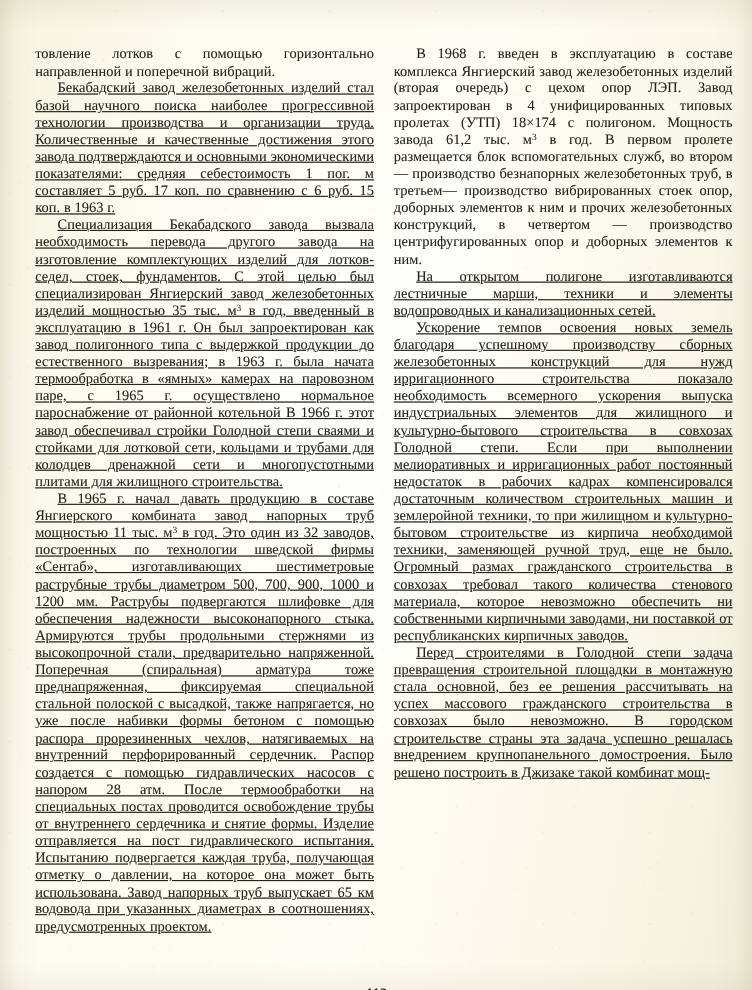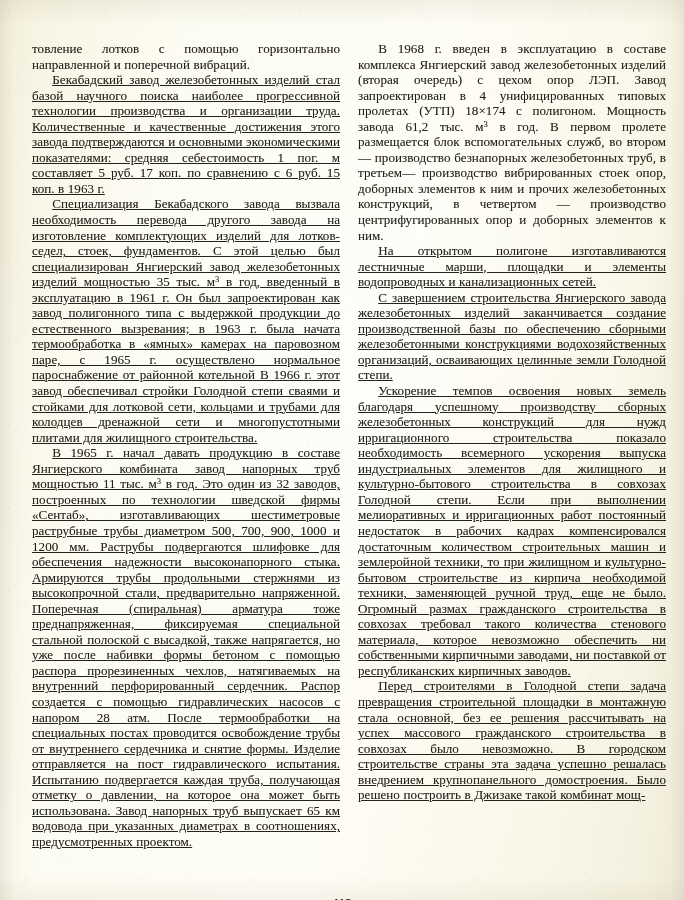--- a/index.html
+++ b/index.html
@@ -124,21 +124,20 @@
     </p>
     <p class="para">
       <span>В 1965 г. начал давать продукцию в составе Янгиерского комбината завод напорных труб мощностью 11 тыс. м</span><sup>3</sup><span> в год. Это один из 32 заводов, построенных по технологии шведской фирмы «Сентаб», изготавливающих шестиметровые раструбные трубы диаметром 500, 700, 900, 1000 и 1200 мм. Раструбы подвергаются шлифовке для обеспечения надежности высоконапорного стыка. Армируются трубы продольными стержнями из высокопрочной стали, предварительно напряженной. Поперечная (спиральная) арматура тоже преднапряженная, фиксируемая специальной стальной полоской с высадкой, также напрягается, но уже после набивки формы бетоном с помощью распора прорезиненных чехлов, натягиваемых на внутренний перфорированный сердечник. Распор создается с помощью гидравлических насосов с напором 28 атм. После термообработки на специальных постах проводится освобождение трубы от внутреннего сердечника и снятие формы. Изделие отправляется на пост гидравлического испытания. Испытанию подвергается каждая труба, получающая отметку о давлении, на которое она может быть использована. Завод напорных труб выпускает 65 км водовода при указанных диаметрах в соотношениях, предусмотренных проектом.</span>
     </p>
   </div>
 
   <div class="column">
     <p class="para">
       <span>В 1968 г. введен в эксплуатацию в составе комплекса Янгиерский завод железобетонных изделий (вторая очередь) с цехом опор ЛЭП. Завод запроектирован в 4 унифицированных типовых пролетах (УТП) 18×174 с полигоном. Мощность завода 61,2 тыс. м</span><sup>3</sup><span> в год. В первом пролете размещается блок вспомогательных служб, во втором — производство безнапорных железобетонных труб, в третьем— производство вибрированных стоек опор, доборных элементов к ним и прочих железобетонных конструкций, в четвертом — производство центрифугированных опор и доборных элементов к ним.</span>
     </p>
-    <p class="para">На открытом полигоне изготавливаются лестничные марши, площадки и элементы водопроводных и канализационных сетей.</p>
-    <p class="para">С завершением строительства Янгиерского завода железобетонных изделий заканчивается создание производственной базы по обеспечению сборными железобетонными конструкциями водохозяйственных организаций, осваивающих целинные земли Голодной степи.</p>
+    <p class="para">На открытом полигоне изготавливаются лестничные марши, техники и элементы водопроводных и канализационных сетей.</p>
     <p class="para">Ускорение темпов освоения новых земель благодаря успешному производству сборных железобетонных конструкций для нужд ирригационного строительства показало необходимость всемерного ускорения выпуска индустриальных элементов для жилищного и культурно-бытового строительства в совхозах Голодной степи. Если при выполнении мелиоративных и ирригационных работ постоянный недостаток в рабочих кадрах компенсировался достаточным количеством строительных машин и землеройной техники, то при жилищном и культурно-бытовом строительстве из кирпича необходимой техники, заменяющей ручной труд, еще не было. Огромный размах гражданского строительства в совхозах требовал такого количества стенового материала, которое невозможно обеспечить ни собственными кирпичными заводами, ни поставкой от республиканских кирпичных заводов.</p>
     <p class="para">Перед строителями в Голодной степи задача превращения строительной площадки в монтажную стала основной, без ее решения рассчитывать на успех массового гражданского строительства в совхозах было невозможно. В городском строительстве страны эта задача успешно решалась внедрением крупнопанельного домостроения. Было решено построить в Джизаке такой комбинат мощ-</p>
   </div>
 
 </div>
 
 <div class="page-number">413</div>
 
 </body></html>

